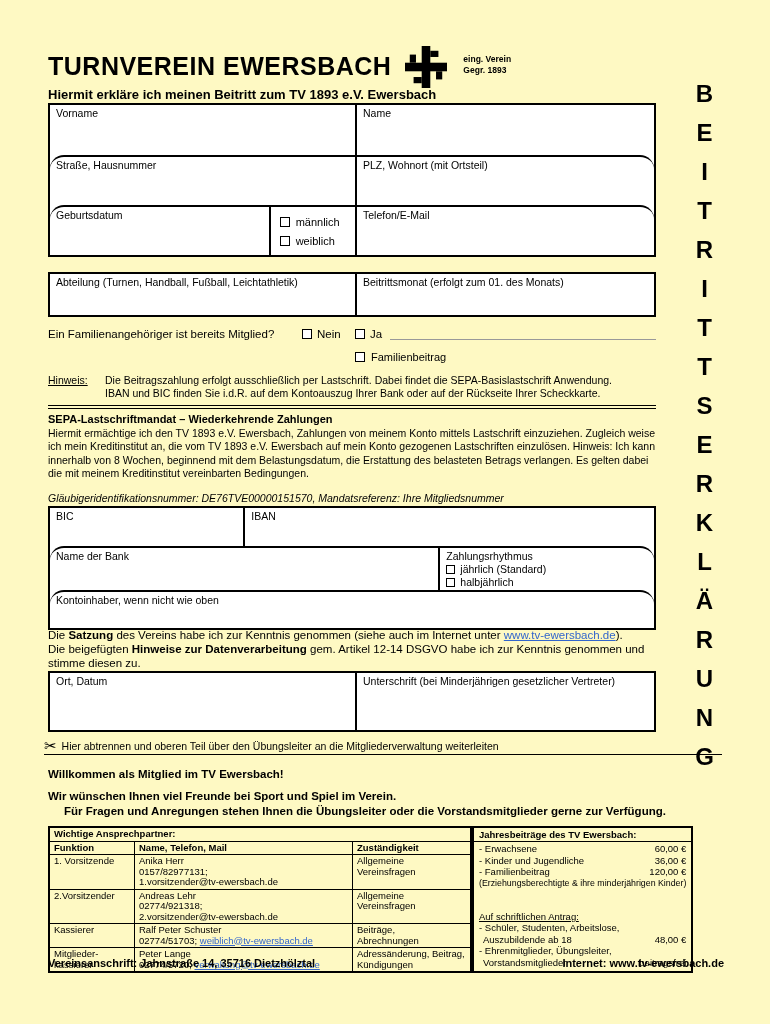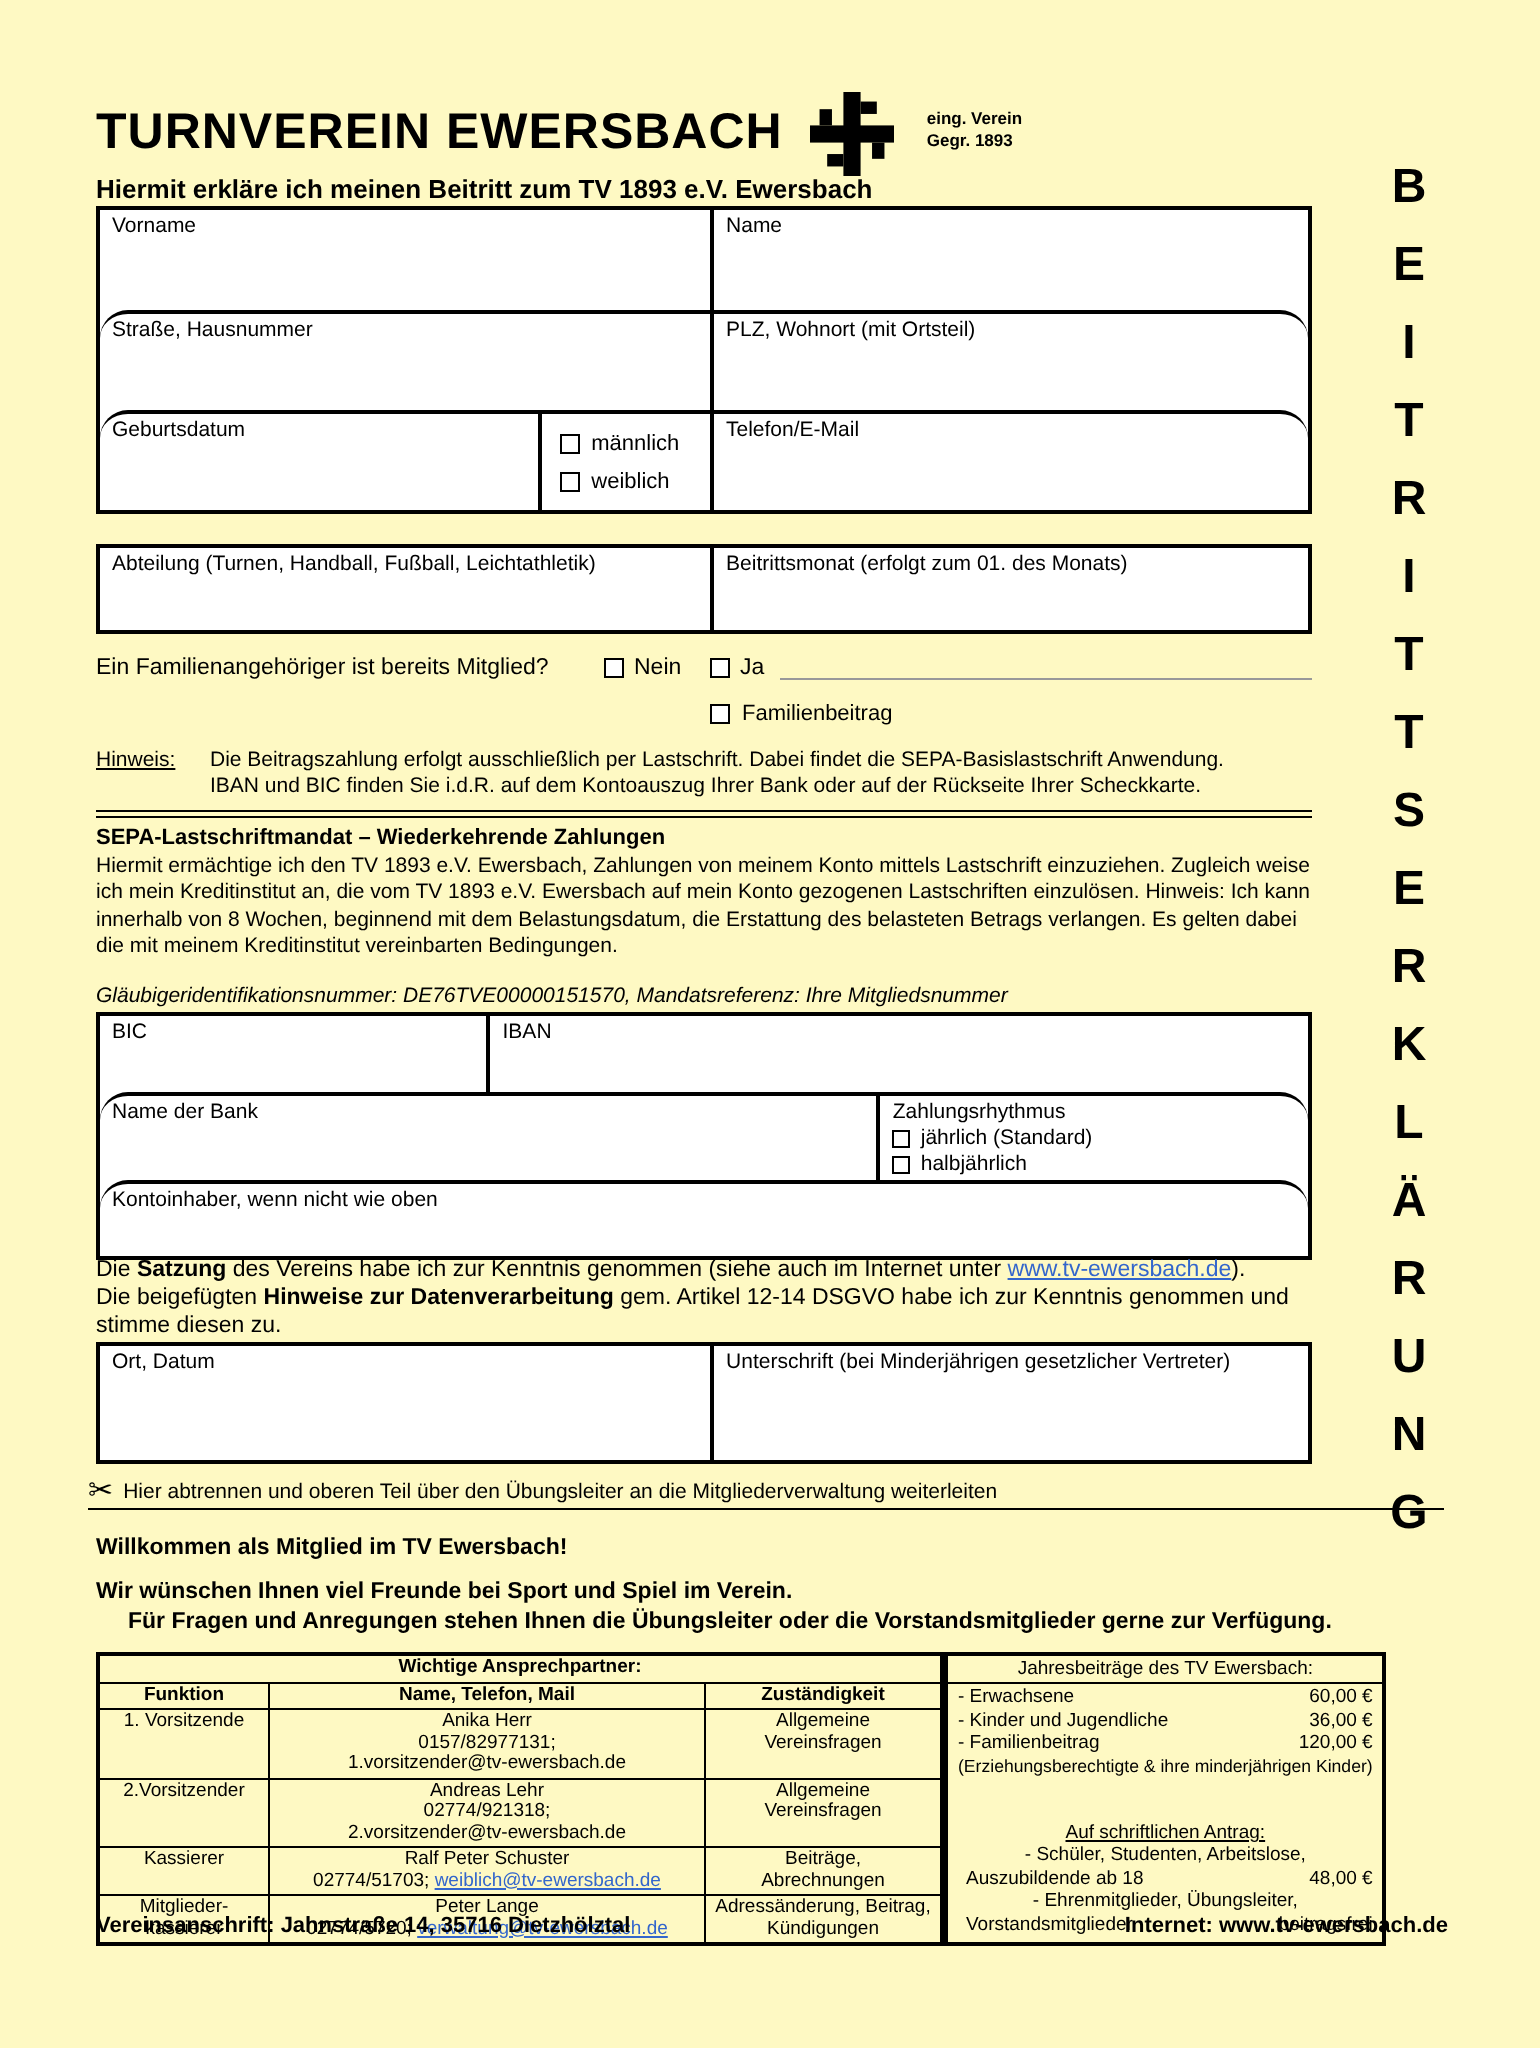--- a/index.html
+++ b/index.html
@@ -66,33 +66,33 @@
   .tableD { top:671px; }
   .tableD .tr { min-height:57px; }
 
   .cut-line { position:absolute; left:44px; top:740px; width:678px; display:flex; align-items:flex-end; gap:5px; border-bottom:1px solid #000; padding-bottom:2px; font-size:10.5px; }
   .scissors { font-size:15px; line-height:12px; }
 
   .welcome1 { position:absolute; left:48px; top:768px; font-size:11.5px; font-weight:bold; }
   .welcome2 { position:absolute; left:48px; top:790px; font-size:11.5px; font-weight:bold; }
   .welcome3 { position:absolute; left:48px; top:805px; font-size:11.5px; font-weight:bold;padding-left:16px; }
 
-  .bottom { position:absolute; left:48px; top:826px; width:601px; display:flex; justify-content:space-between;text-align:center; }
+  .bottom { position:absolute; left:48px; top:826px; width:601px; display:flex; justify-content:space-between; }
 
   .contacts { width:424px; border:2px solid #000; font-size:9.5px; line-height:10.5px; }
   .ct-title { font-weight:bold; padding:1px 4px; border-bottom:1px solid #000; }
   .ct-row { display:flex; border-bottom:1px solid #000; }
   .ct-row:last-child { border-bottom:none; }
   .ct-head { font-weight:bold; }
   .ct-c { padding:1px 4px; border-left:1px solid #000; white-space:pre-line; }
   .ct-c:first-child { border-left:none; }
   .c-fn { width:84px; } .c-nm { width:218px; } .c-zu { width:118px; }
 
   .fees { width:238px; border:2px solid #000; font-size:9.5px; line-height:11.4px; }
-  .fee-title { font-weight:normal; padding:1px 5px; border-bottom:1px solid #000; }
+  .fee-title { font-weight:bold; padding:1px 5px; border-bottom:1px solid #000; }
   .fee-body { padding:1px 5px 3px; }
   .fee-item { display:flex; justify-content:space-between; }
   .fee-note { white-space:nowrap; font-size:8.8px; }
   .fee-spacer { height:22px; }
   .fee-subtitle { text-decoration:underline; }
   .fee-l2 { display:flex; justify-content:space-between; padding-left:4px; }
 
   .footer { position:absolute; left:48px; top:957px; width:676px; display:flex; justify-content:space-between; font-size:11px; font-weight:bold; }
 
   .vertical-title { position:absolute; left:690px; top:80px; writing-mode:vertical-rl; text-orientation:upright; font-size:24px; font-weight:bold; letter-spacing:12px; line-height:28px; }

